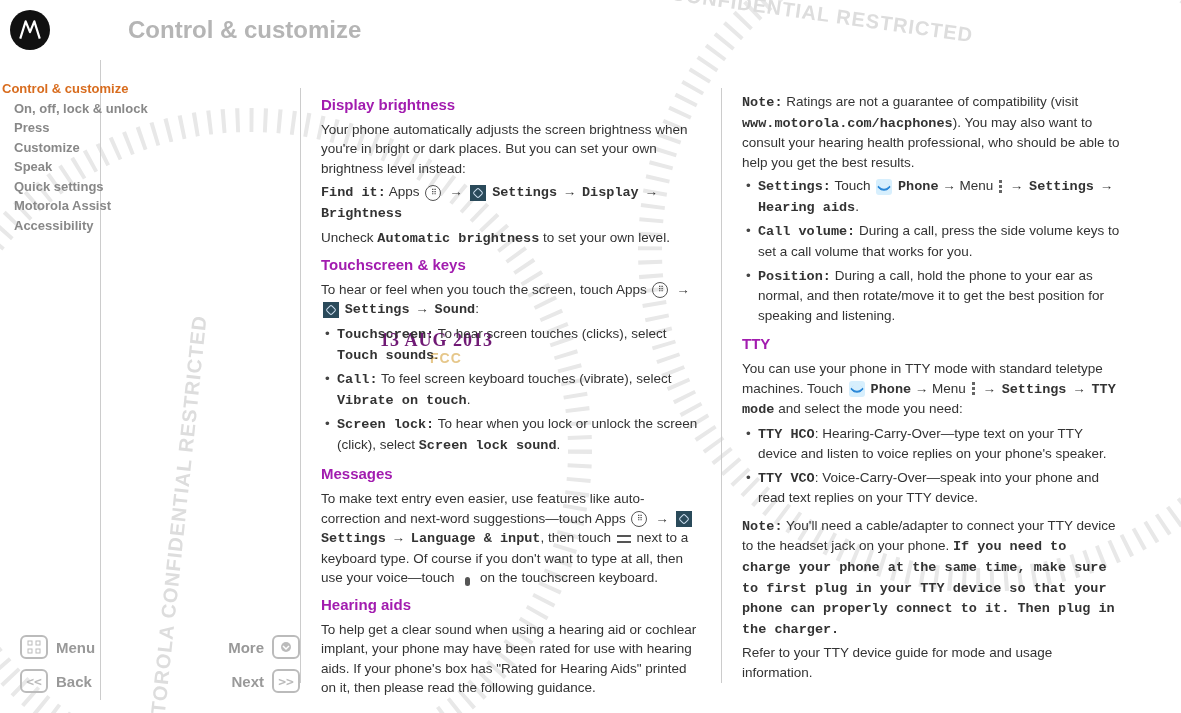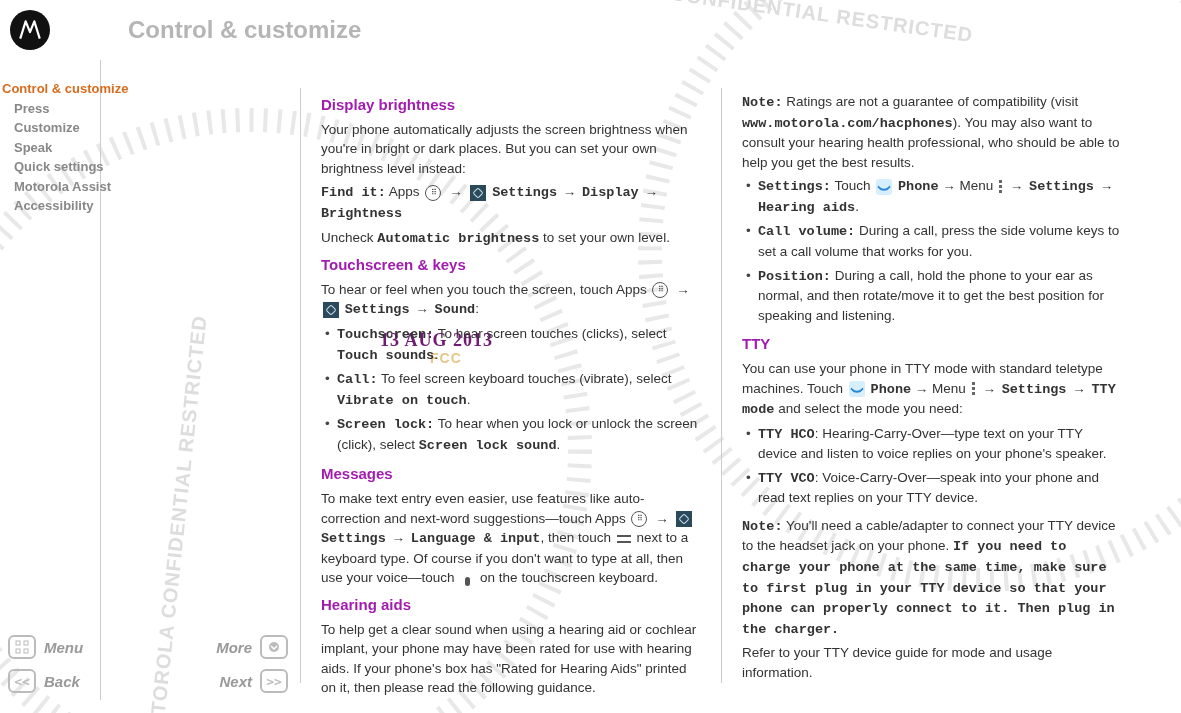--- a/index.html
+++ b/index.html
@@ -63,25 +63,24 @@
     font-size: 13px;
     color: #888;
     font-weight: bold;
     position: relative;
   }
   .sidebar .item { margin: 2px 0; line-height: 1.35; }
   .sidebar .item.sub { padding-left: 12px; }
   .sidebar .item.active { color: #d86c1e; }
   .nav-controls {
     position: absolute;
-    left: 8px; bottom: 20px;
+    left: 20px; bottom: 20px;
     width: 280px;
     color: #999;
     font-weight: bold;
-    font-style: italic;
   }
   .nav-controls .row {
     display: flex;
     justify-content: space-between;
     align-items: center;
     margin-top: 10px;
   }
   .nav-controls .cell {
     display: flex;
     align-items: center;
@@ -220,20 +219,21 @@
     </svg>
 </div>
 <div class="leftborder"></div>
 
 <div class="title">Control &amp; customize</div>
 
 <div class="page">
 
   <div class="sidebar">
     <div class="item active">Control &amp; customize</div>
+    <div class="item sub">On, off, lock &amp; unlock</div>
     <div class="item sub">Press</div>
     <div class="item sub">Customize</div>
     <div class="item sub">Speak</div>
     <div class="item sub">Quick settings</div>
     <div class="item sub">Motorola Assist</div>
     <div class="item sub">Accessibility</div>
 
     <div class="nav-controls">
       <div class="row">
         <div class="cell">

